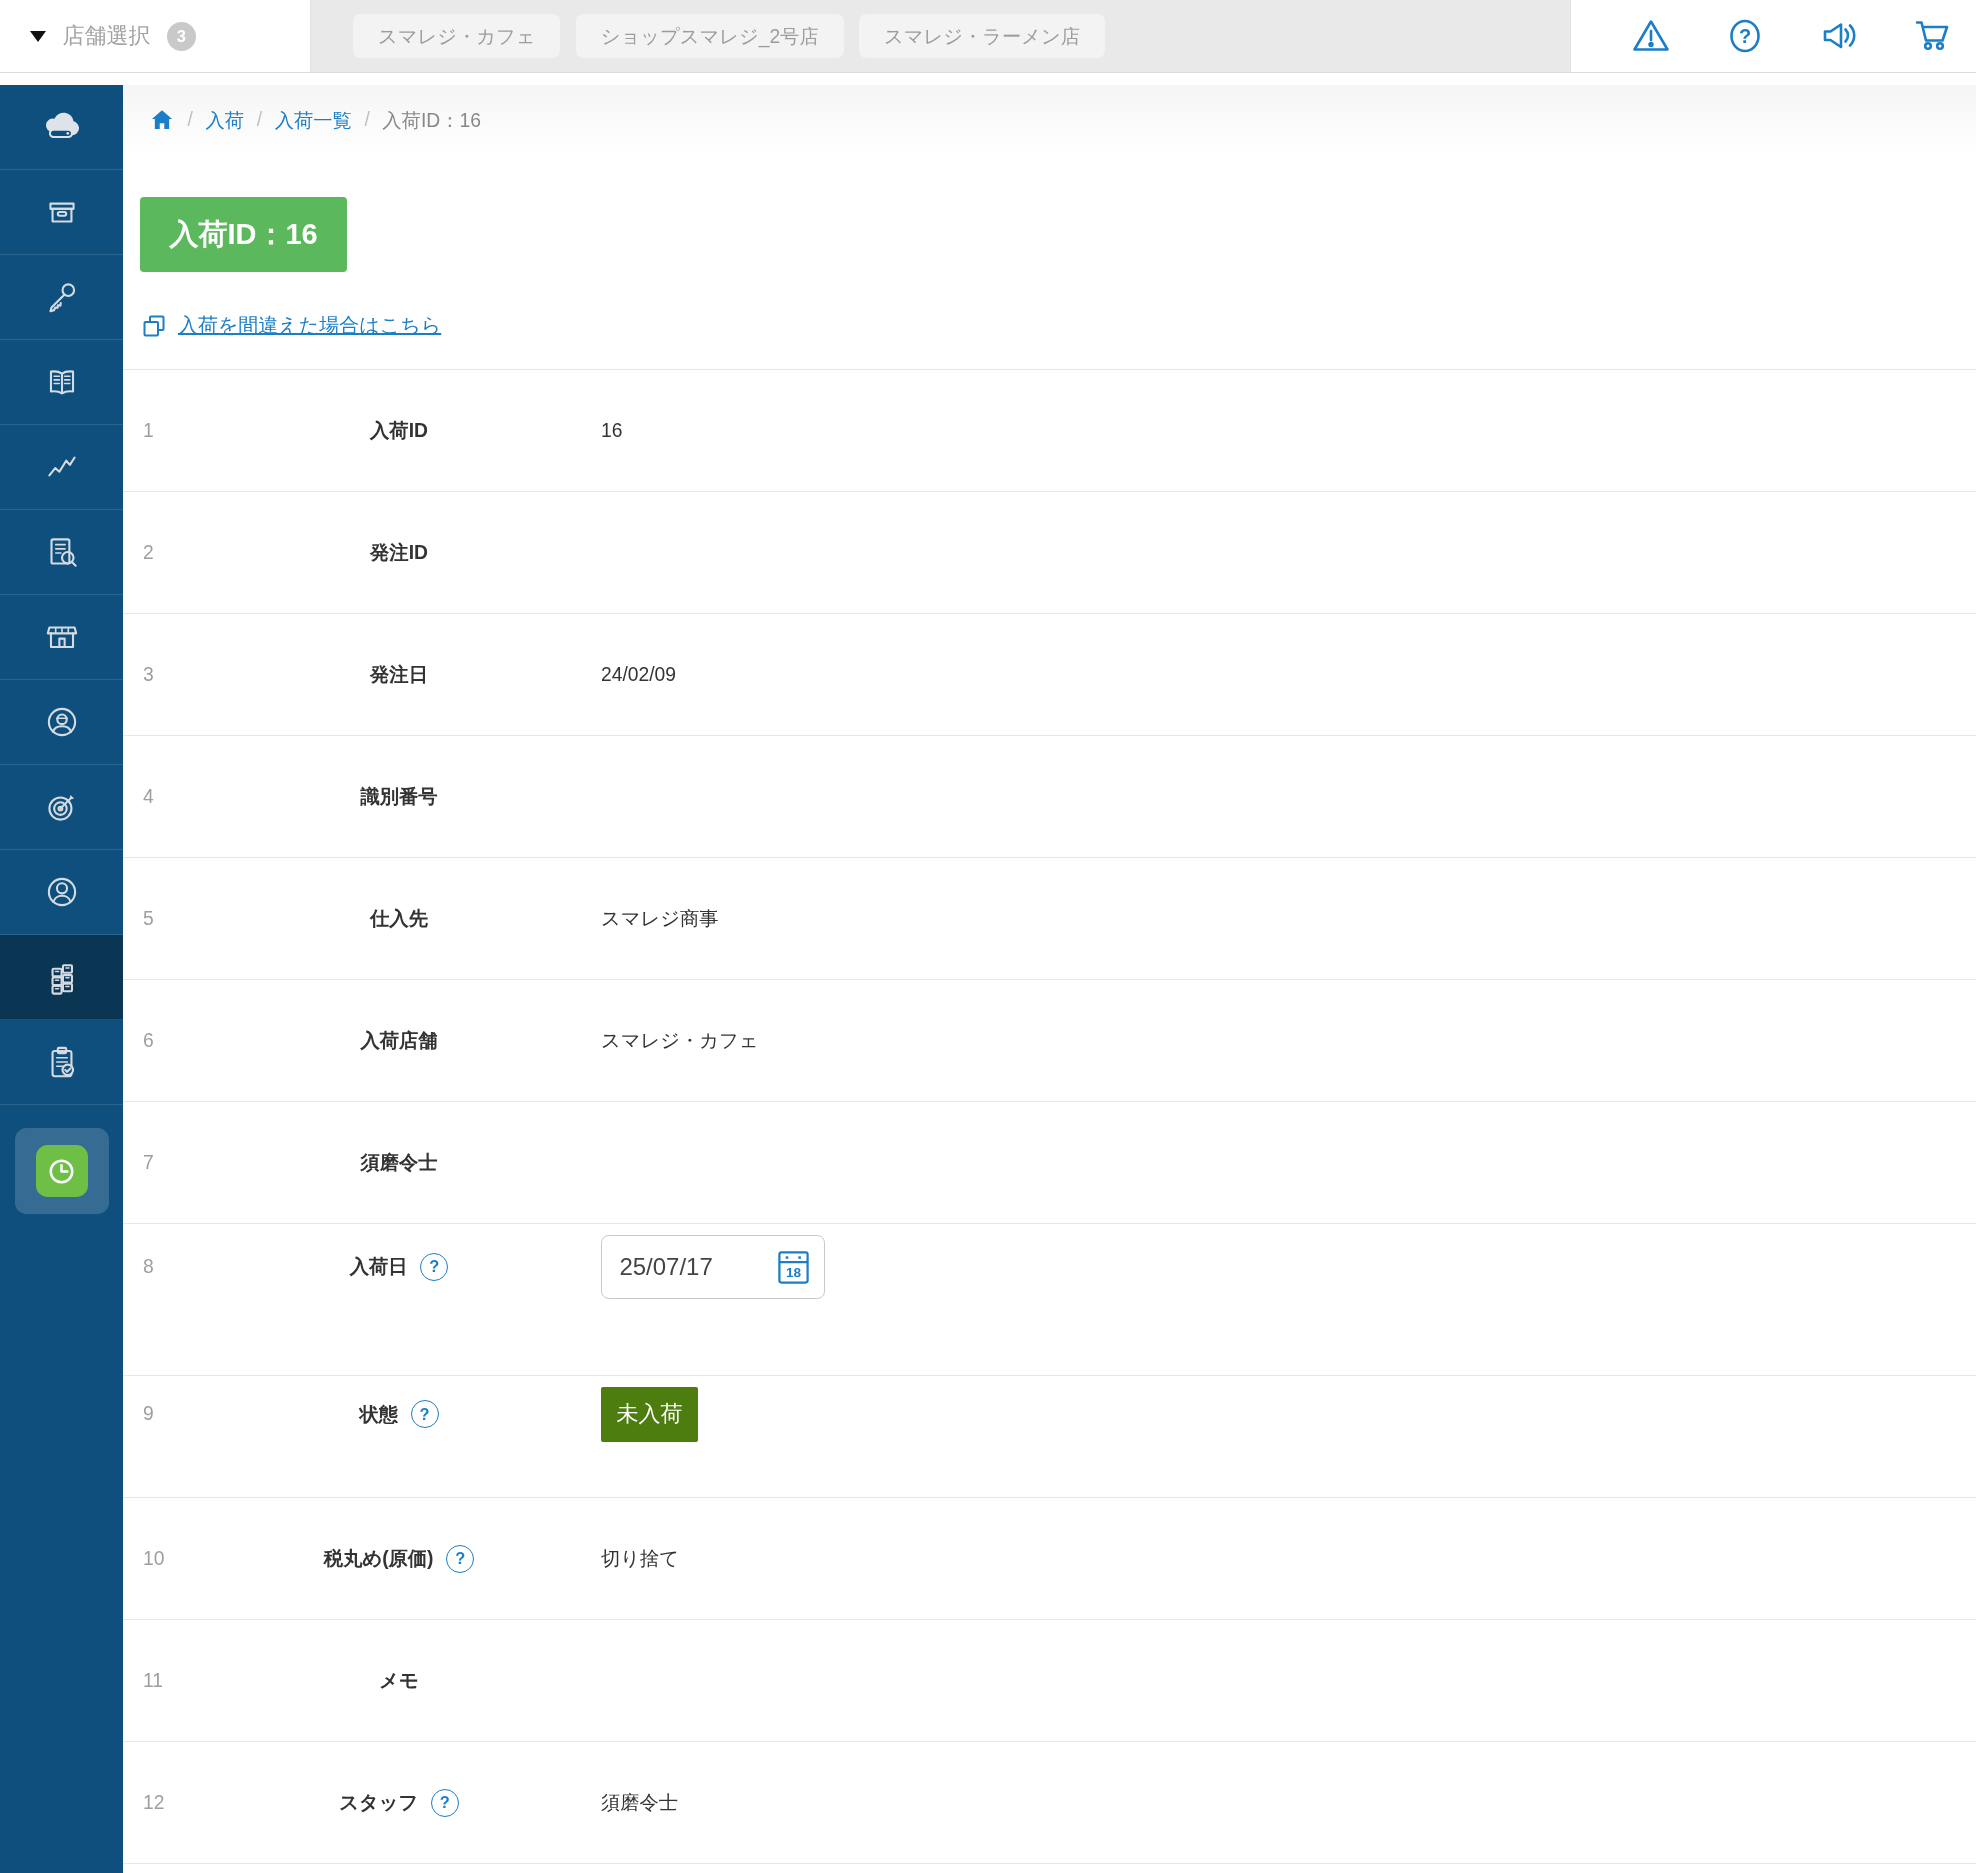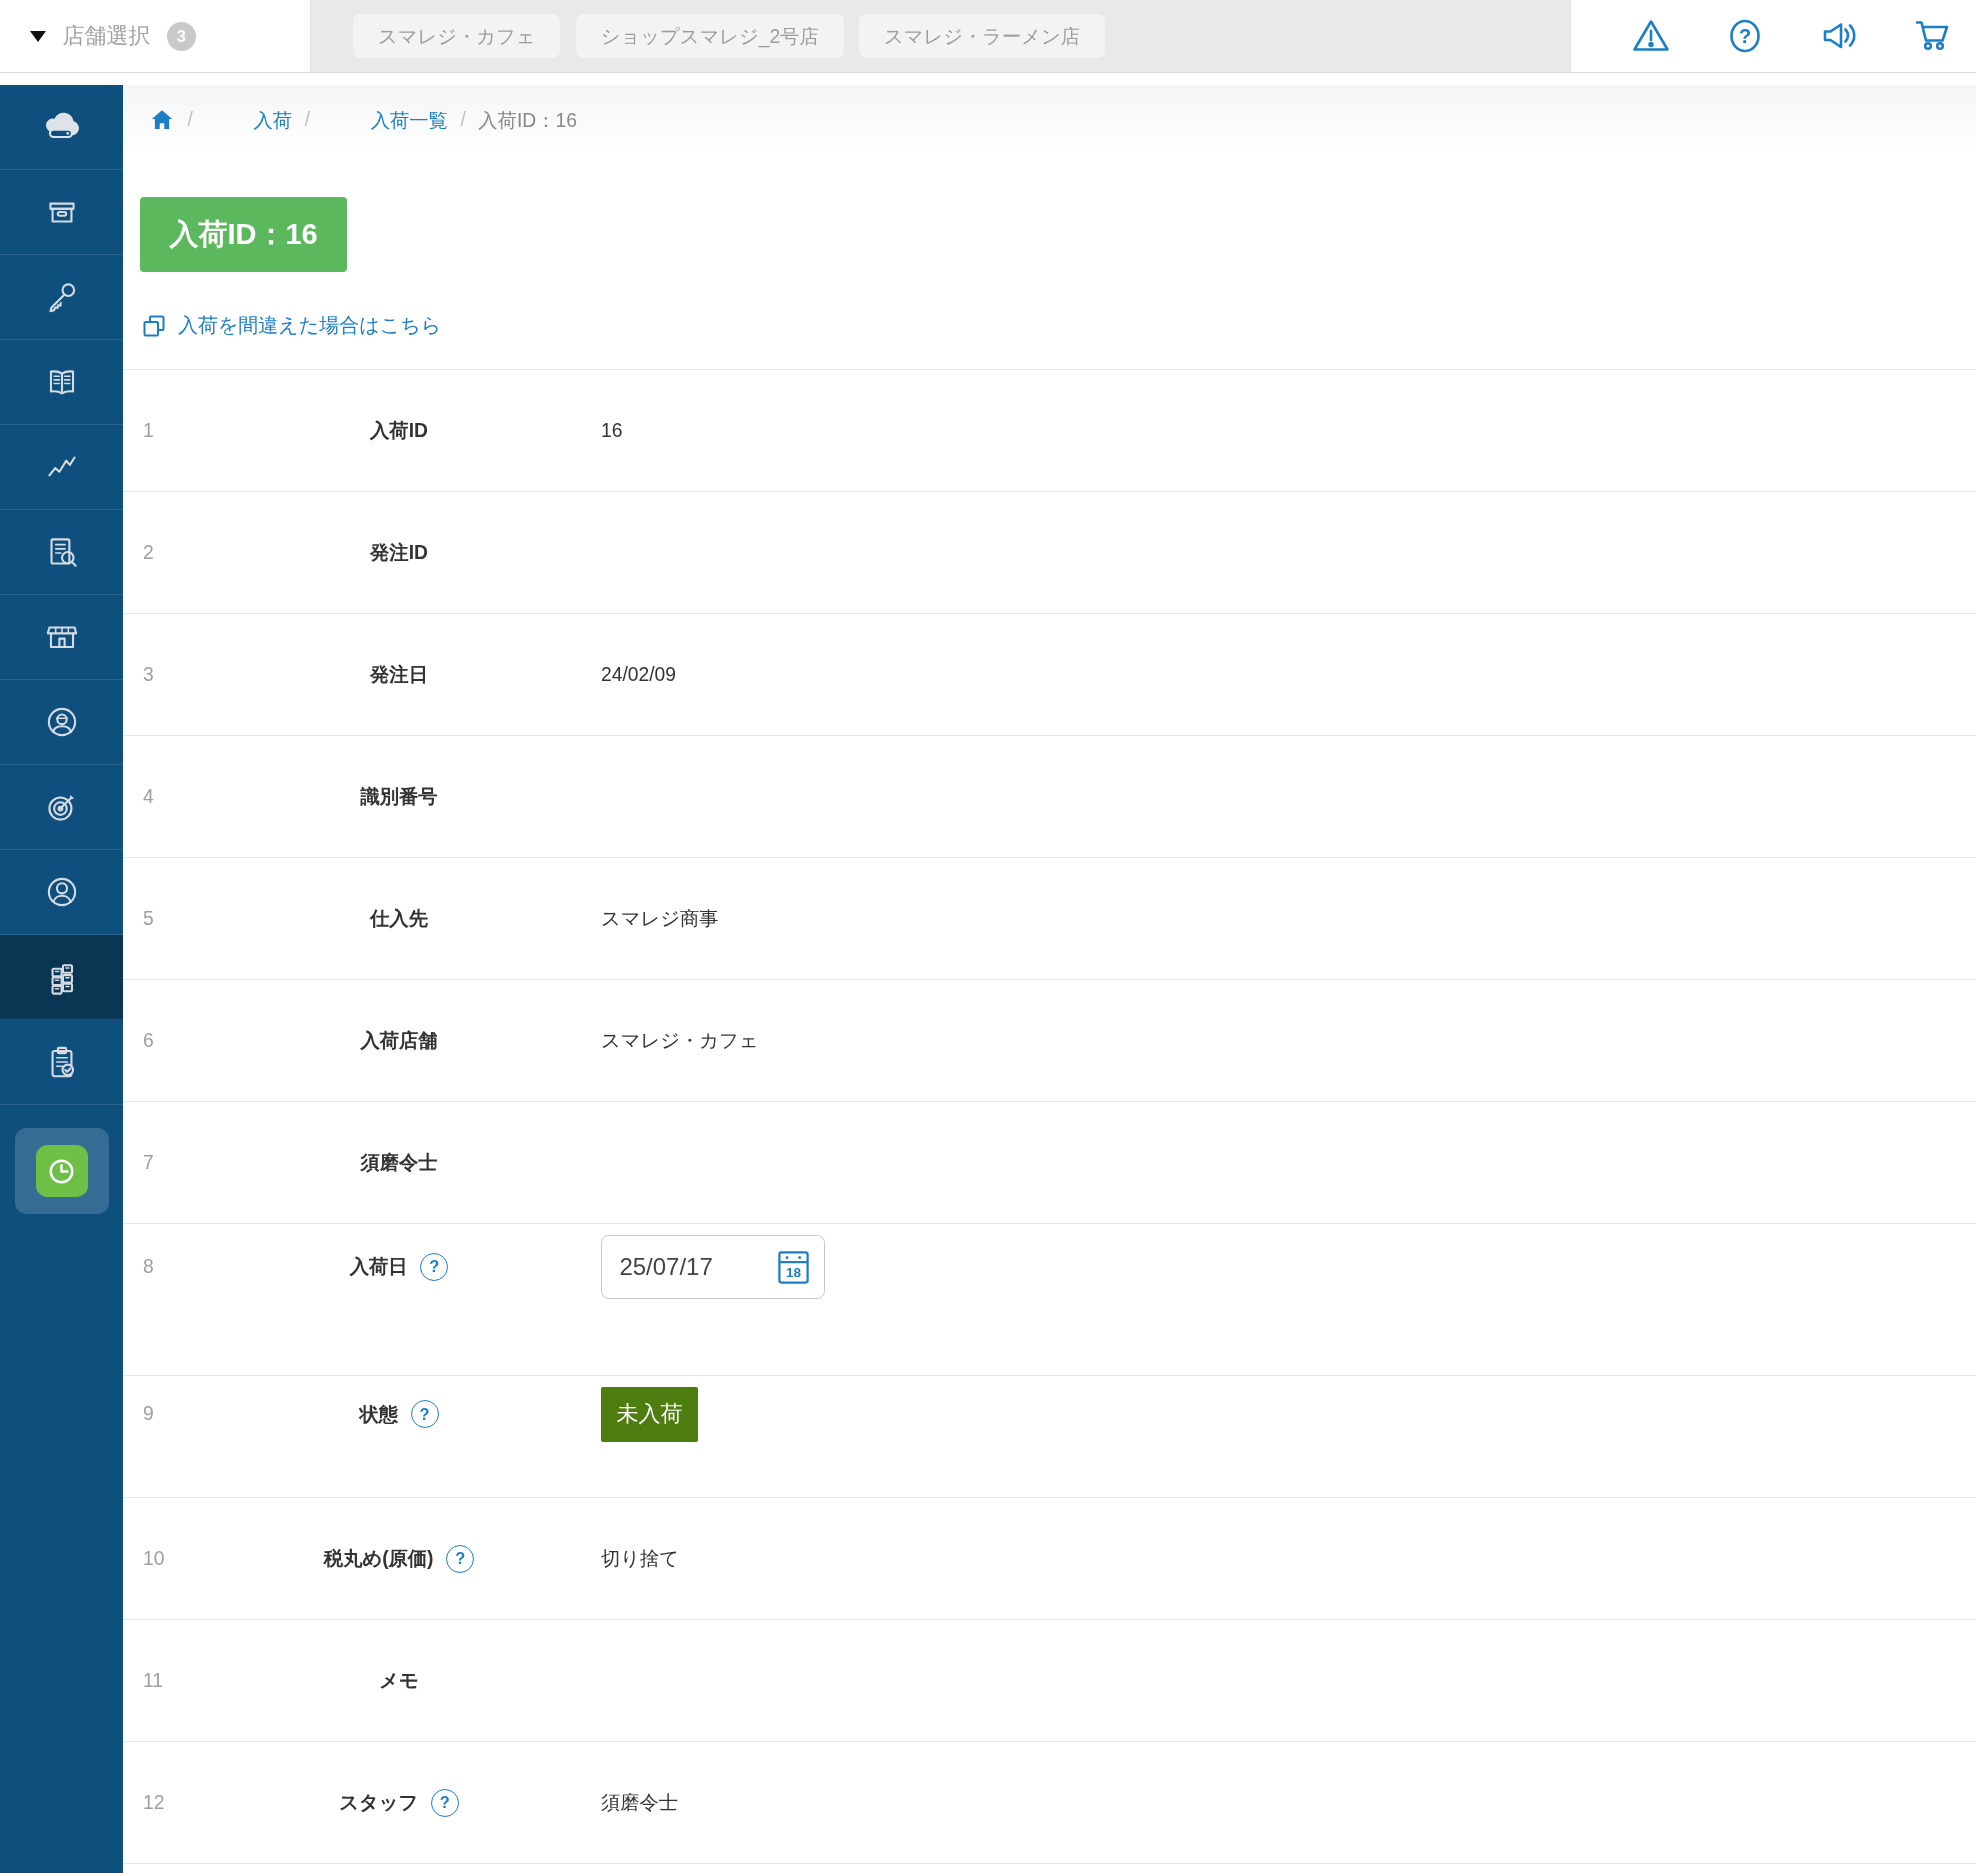--- a/index.html
+++ b/index.html
@@ -31,28 +31,28 @@
   .quick { margin:23px auto 0; width:94px; height:86px; border-radius:11.6px;
     background:rgba(255,255,255,.17); display:flex; align-items:center; justify-content:center; cursor:pointer; }
   .quick-btn { width:52px; height:52px; border-radius:11.6px; background:#6dbf45;
     display:flex; align-items:center; justify-content:center; }
 
   
   .content { position:absolute; top:85px; left:123px; width:1854px; height:1788px; background:#fff; }
   .breadcrumb { height:70px; display:flex; align-items:center; gap:12.6px; padding-left:26px;
     background:linear-gradient(#f5f5f5,#ffffff); font-size:19.3px; }
   .bc-sep { color:#c0c0c0; }
-  .bc-link { color:#1b7ec6; text-decoration:none; cursor:pointer;margin-left:48px; }
+  .bc-link { color:#1b7ec6; text-decoration:none; cursor:pointer; }
   .bc-current { color:#888; }
 
   .badge-title { margin:42px 0 0 17.4px; display:inline-block; background:#5cb85c; color:#fff;
     font-size:29px; font-weight:bold; height:75px; line-height:75px; padding:0 29px; border-radius:3.9px; }
 
   .mistake { margin:39px 0 0 18.3px; display:flex; align-items:center; gap:10.6px; height:29px; }
-  .mistake a { color:#1b7ec6; font-size:20px; cursor:pointer; }
+  .mistake a { color:#1b7ec6; font-size:20px; text-decoration:underline; cursor:pointer; }
 
   .table { margin-top:29px; border-top:1px solid #e7e7e7; }
   .row { display:flex; align-items:center; height:122px; border-bottom:1px solid #e7e7e7;
     font-size:19.3px; color:#333; }
   .row .no { width:54px; margin-left:20px; color:#9e9e9e; flex:none; }
   .row .lbl { width:404px; flex:none; font-weight:bold; display:flex; align-items:center; gap:12.6px;justify-content:center; }
   .row .val { flex:1; display:flex; align-items:center; }
   .row.tall { height:152px; align-items:flex-start; padding-top:10.6px; }
   .row.top  { align-items:flex-start; padding-top:10.6px; }
   .row.tall .no,.row.tall .lbl,.row.tall .val { height:64px; display:flex; align-items:center; }

